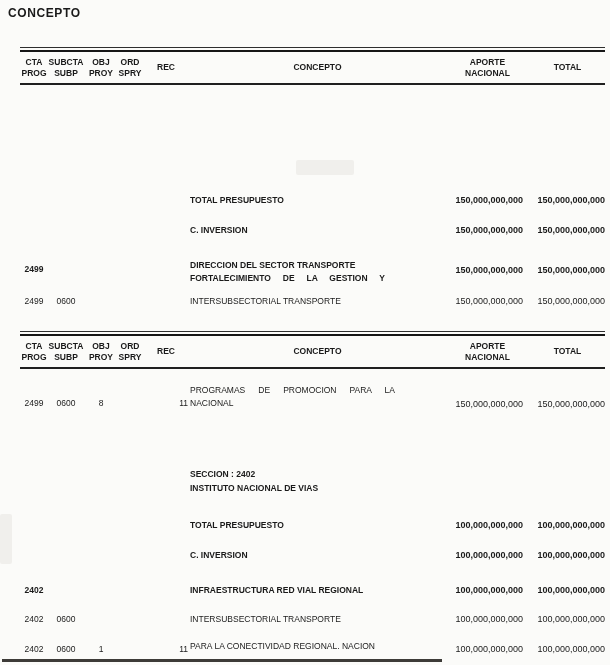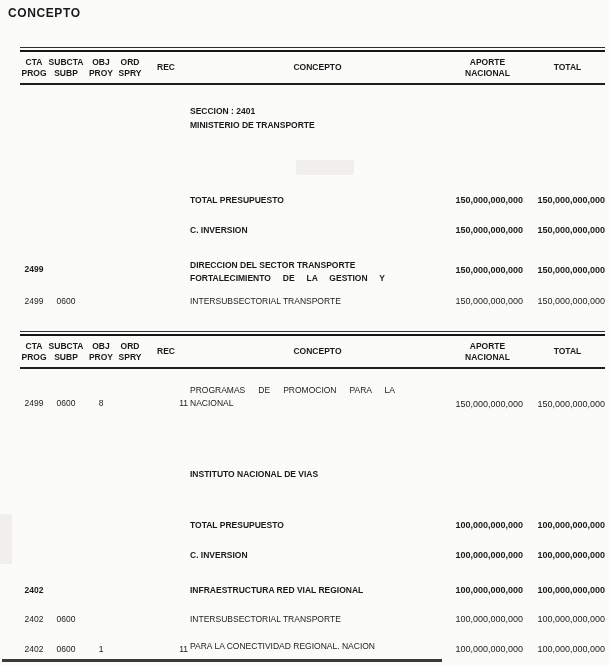--- a/index.html
+++ b/index.html
@@ -84,26 +84,20 @@
           <div>TOTAL</div>
         </div>
       </div>
       <div class="rule" style="top: 83px;"></div>
       <div class="grid trow bold" style="top: 104px; line-height: 14px;">
         <div class="ccode" style="padding-top: 0px;"></div>
         <div class="ccode" style="padding-top: 0px;"></div>
         <div class="ccode" style="padding-top: 0px;"></div>
         <div class="ccode" style="padding-top: 0px;"></div>
         <div class="crec" style="padding-top: 0px;"></div>
-        <div class="cconcept">
-          <div class="cwrap">
-            <div class="cline">SECCION : 2401</div>
-            <div class="cline">MINISTERIO DE TRANSPORTE</div>
-          </div>
-        </div>
         <div class="camt aporte" style="padding-top: 0px;"></div>
         <div class="camt" style="padding-top: 0px;"></div>
       </div>
       <div class="grid trow bold" style="top: 149px; line-height: 14px;">
         <div class="ccode" style="padding-top: 0px;"></div>
         <div class="ccode" style="padding-top: 0px;"></div>
         <div class="ccode" style="padding-top: 0px;"></div>
         <div class="ccode" style="padding-top: 0px;"></div>
         <div class="crec" style="padding-top: 0px;"></div>
         <div class="camt aporte" style="padding-top: 0px;"></div>
@@ -217,20 +211,21 @@
         <div class="camt" style="padding-top: 14px;">150,000,000,000</div>
       </div>
       <div class="grid trow bold" style="top: 467px; line-height: 14px;">
         <div class="ccode" style="padding-top: 0px;"></div>
         <div class="ccode" style="padding-top: 0px;"></div>
         <div class="ccode" style="padding-top: 0px;"></div>
         <div class="ccode" style="padding-top: 0px;"></div>
         <div class="crec" style="padding-top: 0px;"></div>
         <div class="cconcept">
           <div class="cwrap">
+            <div class="cline">SECCION : 2402</div>
             <div class="cline">INSTITUTO NACIONAL DE VIAS</div>
           </div>
         </div>
         <div class="camt aporte" style="padding-top: 0px;"></div>
         <div class="camt" style="padding-top: 0px;"></div>
       </div>
       <div class="grid trow bold" style="top: 519px; line-height: 13px;">
         <div class="ccode" style="padding-top: 0px;"></div>
         <div class="ccode" style="padding-top: 0px;"></div>
         <div class="ccode" style="padding-top: 0px;"></div>

